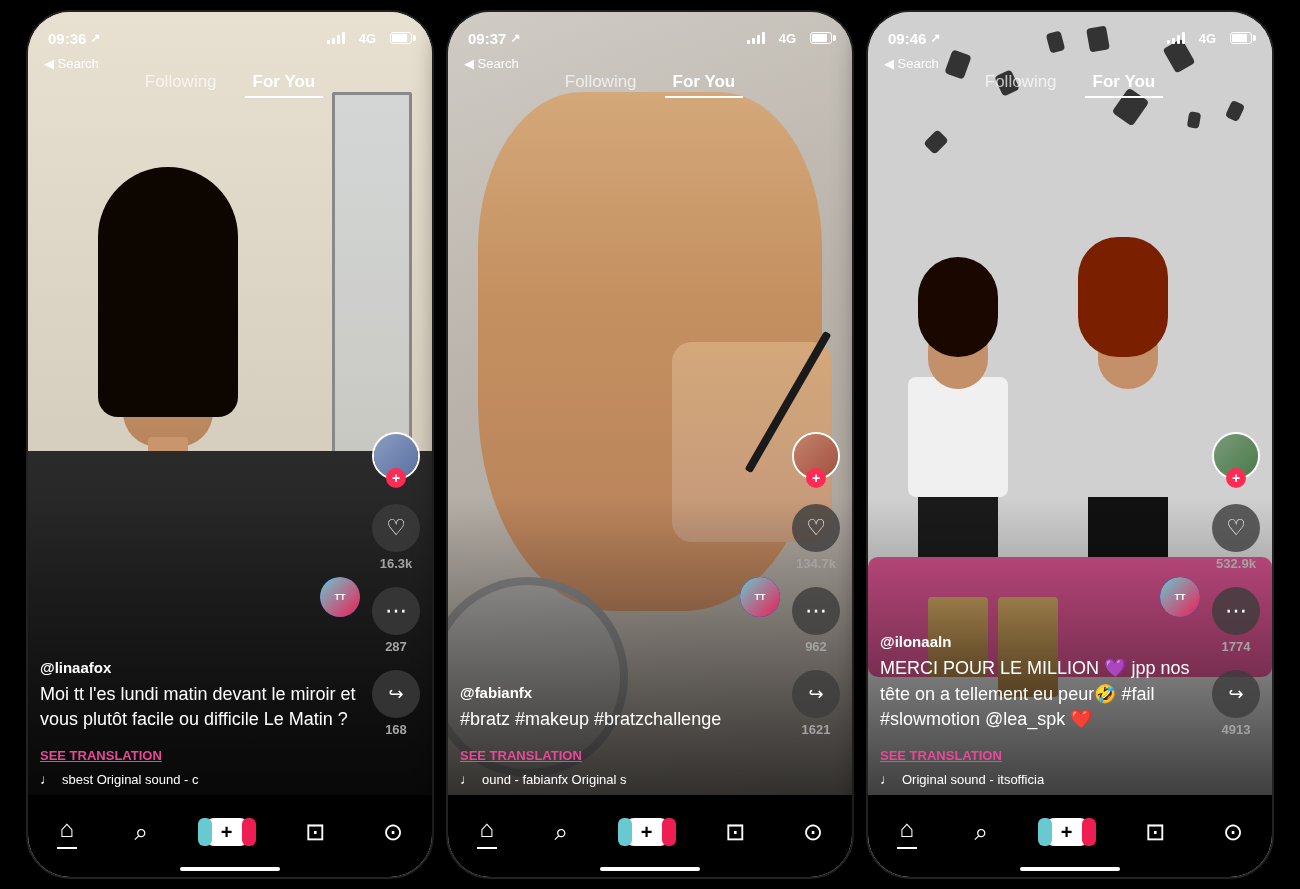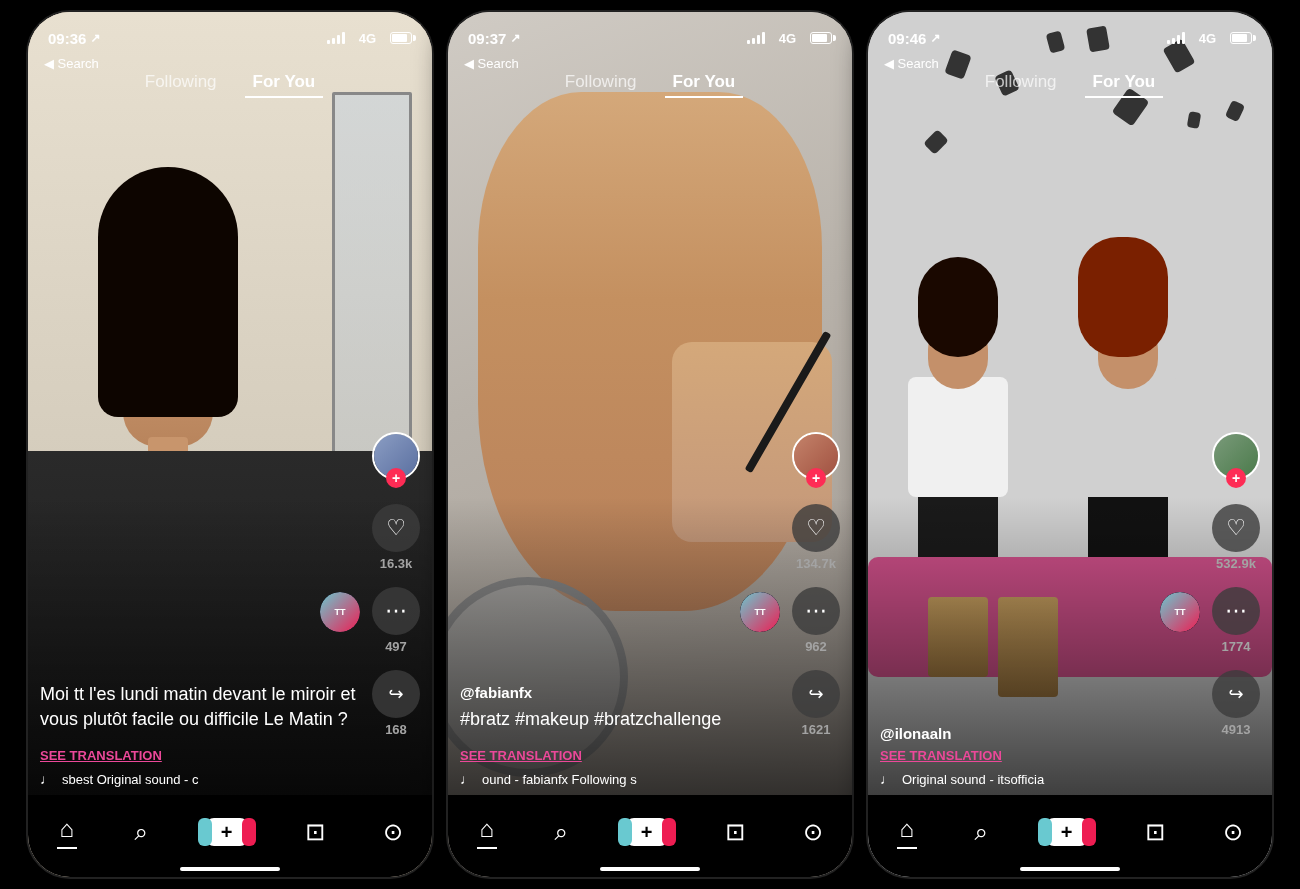--- a/index.html
+++ b/index.html
@@ -352,28 +352,28 @@
       bottom: 6px;
     }
 
     
     .avatar1 { background: linear-gradient(135deg, #8B9DC3, #5a6fa0); }
     .avatar2 { background: linear-gradient(135deg, #c4836a, #a05040); }
     .avatar3 { background: linear-gradient(135deg, #7a9a7a, #4a7a4a); }
 
     .tiktok-logo {
       position: absolute;
-      bottom: 105px;
+      bottom: 120px;
       right: 60px;
       z-index: 10;
       width: 40px;
       height: 40px;
       border-radius: 50%;
       overflow: hidden;
-      background: #0f172a;
+      background: #1d4ed8;
     }
     .tiktok-logo-inner {
       width: 100%;
       height: 100%;
       display: flex;
       align-items: center;
       justify-content: center;
       background: linear-gradient(135deg, #69C9D0, #EE1D52);
       border-radius: 50%;
     }
@@ -655,34 +655,35 @@
           <div class="avatar-img avatar1" style="background: linear-gradient(135deg, #8B9DC3, #5a6fa0);"></div>
         </div>
         <div class="follow-btn">+</div>
       </div>
       <div class="icon-group">
         <div class="icon-circle">♡</div>
         <span class="icon-count">16.3k</span>
       </div>
       <div class="icon-group">
         <div class="icon-circle">⋯</div>
-        <span class="icon-count">497</span>
+        <span class="icon-count">287</span>
       </div>
       <div class="icon-group">
         <div class="icon-circle" style="font-size:18px;">↪</div>
         <span class="icon-count">168</span>
       </div>
       <div class="tiktok-logo">
         <div class="tiktok-logo-inner">
           <span class="tiktok-text">TT</span>
         </div>
       </div>
     </div>
 
     <div class="bottom-content">
+      <div class="username">@linaafox</div>
       <div class="caption">Moi tt l'es lundi matin devant le miroir et vous plutôt facile  ou difficile Le Matin ?</div>
       <span class="see-translation">SEE TRANSLATION</span>
       <div class="sound-bar">
         <span class="music-icon">♩</span>
         <span>sbest   Original sound - c</span>
       </div>
     </div>
 
     <div class="bottom-nav">
       <div class="nav-item">
@@ -775,21 +776,21 @@
         </div>
       </div>
     </div>
 
     <div class="bottom-content">
       <div class="username">@fabianfx</div>
       <div class="caption">#bratz #makeup #bratzchallenge</div>
       <span class="see-translation">SEE TRANSLATION</span>
       <div class="sound-bar">
         <span class="music-icon">♩</span>
-        <span>ound - fabianfx   Following s</span>
+        <span>ound - fabianfx   Original s</span>
       </div>
     </div>
 
     <div class="bottom-nav">
       <div class="nav-item">
         <span class="nav-icon">⌂</span>
         <div class="home-underline"></div>
       </div>
       <div class="nav-item">
         <span class="nav-icon">⌕</span>
@@ -897,20 +898,22 @@
       </div>
       <div class="tiktok-logo">
         <div class="tiktok-logo-inner">
           <span class="tiktok-text">TT</span>
         </div>
       </div>
     </div>
 
     <div class="bottom-content">
       <div class="username">@ilonaaln</div>
+      <div class="caption">MERCI POUR LE MILLION 💜 jpp nos tête on a tellement eu peur🤣 #fail
+#slowmotion @lea_spk ❤️</div>
       <span class="see-translation">SEE TRANSLATION</span>
       <div class="sound-bar">
         <span class="music-icon">♩</span>
         <span>Original sound - itsofficia</span>
       </div>
     </div>
 
     <div class="bottom-nav">
       <div class="nav-item">
         <span class="nav-icon">⌂</span>

